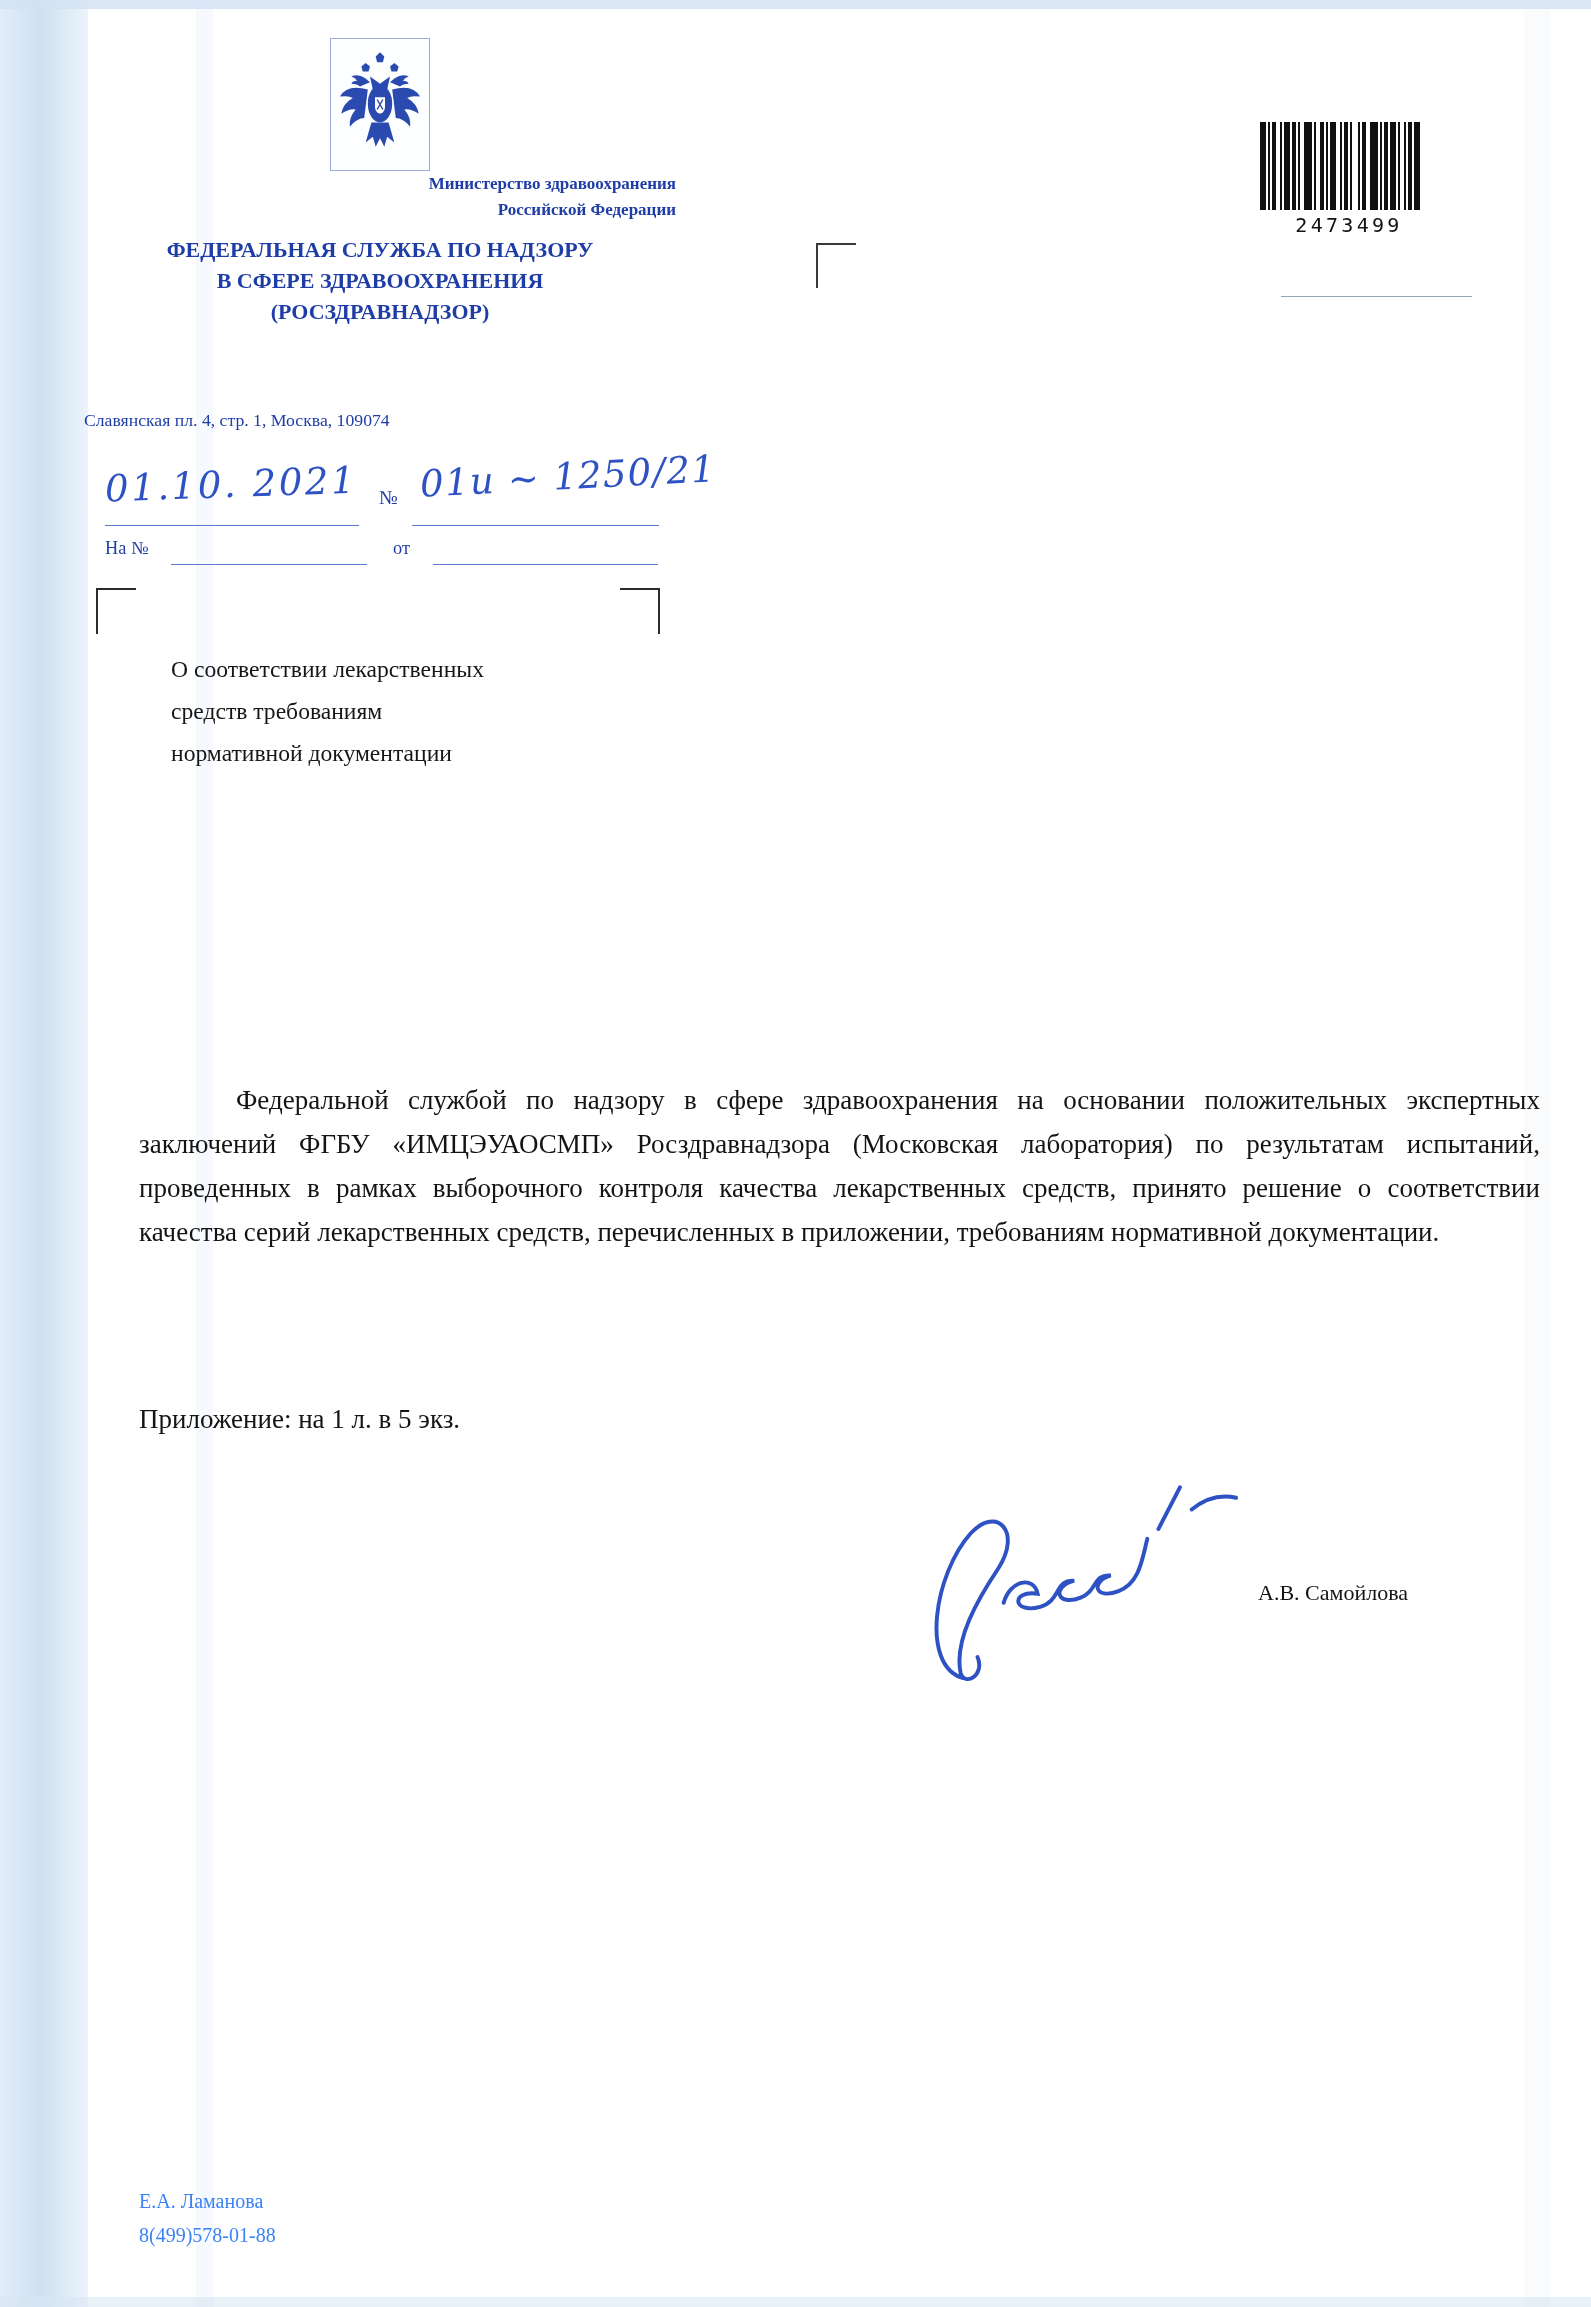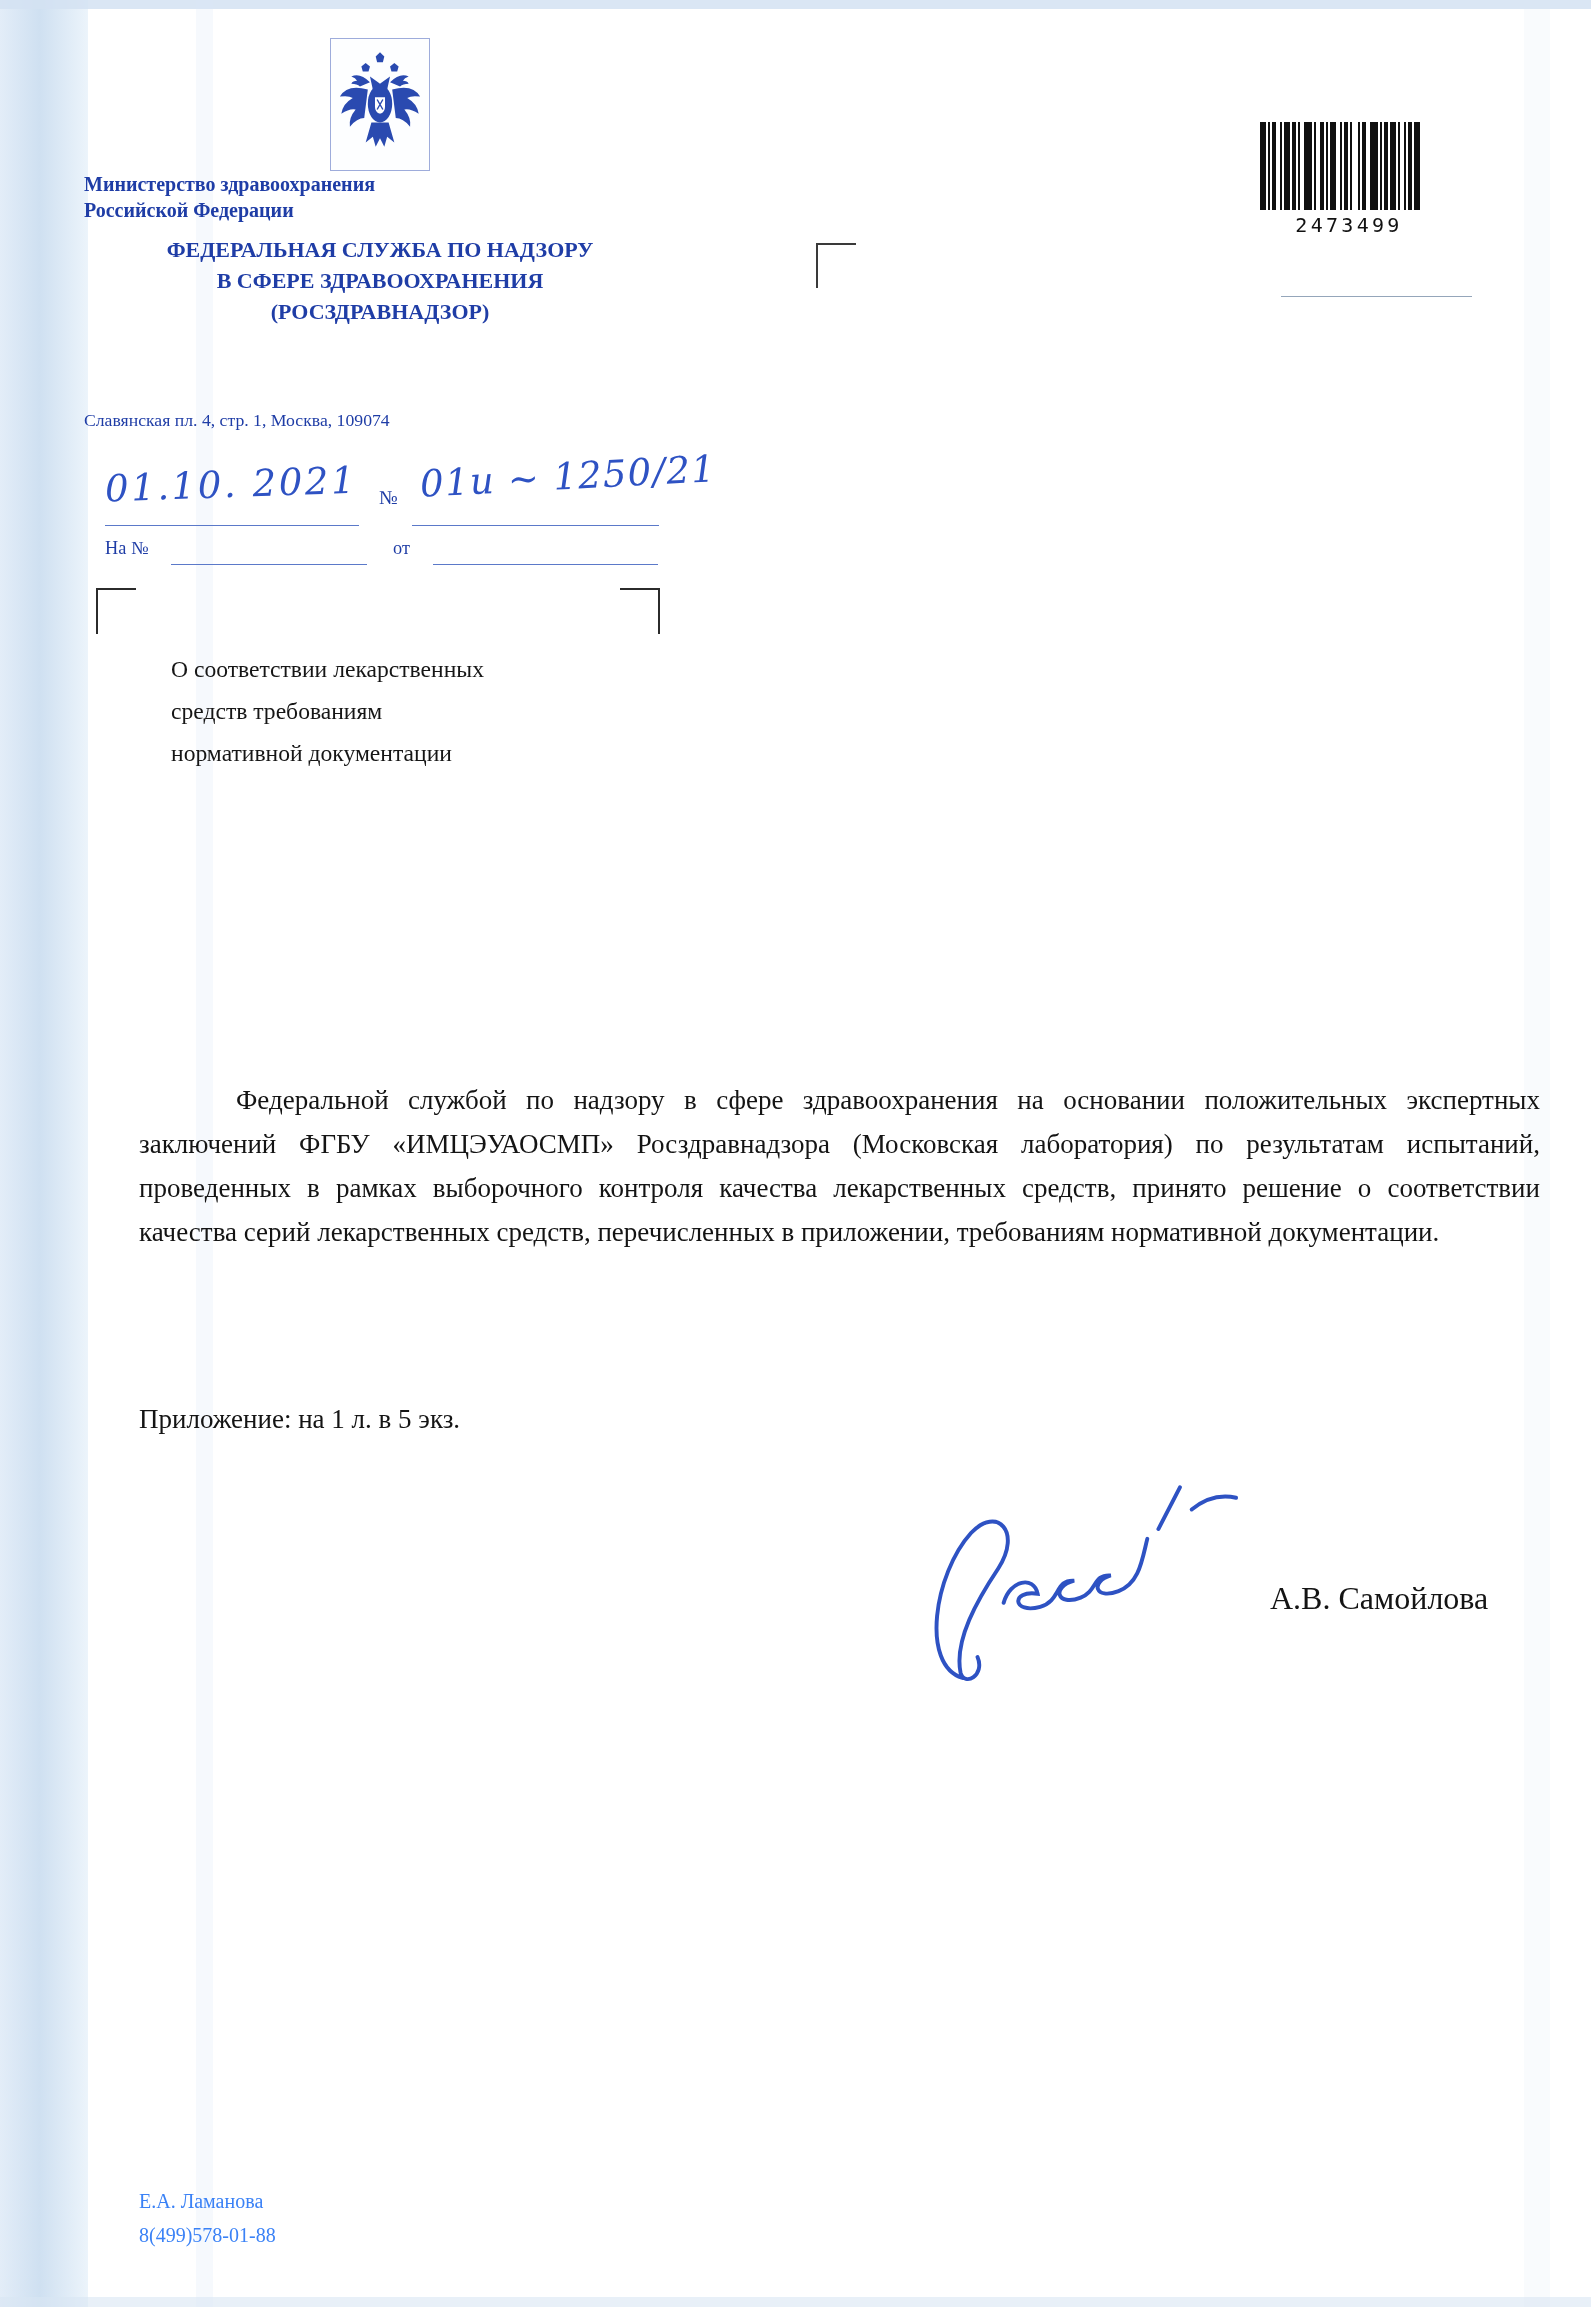--- a/index.html
+++ b/index.html
@@ -15,22 +15,22 @@
   .band-left{position:absolute;left:0;top:0;width:88px;height:100%;
     background:linear-gradient(to right,#e3edf8 0%,#cfe0f1 45%,#ecf4fb 100%);}
   .strip-top{position:absolute;left:0;top:0;width:100%;height:9.2px;background:#d3e2f2;opacity:.85;}
   .strip-bottom{position:absolute;left:0;bottom:0;width:100%;height:10.5px;background:#d8e6f4;opacity:.6;}
   .streak{position:absolute;top:0;height:100%;background:#dce9f6;opacity:.25;}
 
   
   .blue{color:#1f3da6;}
   .emblem-box{position:absolute;left:330px;top:38px;width:98px;height:131px;
     border:1.3px solid rgba(42,74,176,.45);display:flex;align-items:center;justify-content:center;background:#fdfeff;}
-  .ministry{position:absolute;left:84px;top:171px;width:592px;text-align:left;
-    font-weight:bold;font-size:20px;line-height:26px;white-space:pre-line;}
+  .ministry{position:absolute;left:84px;top:171px;width:592px;text-align:right;
+    font-weight:bold;font-size:17px;line-height:26px;white-space:pre-line;}
   .service{position:absolute;left:84px;top:234px;width:592px;text-align:center;
     font-weight:bold;font-size:22px;line-height:31px;white-space:pre-line;}
   .position-title{position:absolute;left:84px;top:355px;width:592px;text-align:center;
     font-weight:bold;font-size:21px;letter-spacing:1.3px;}
   .contact{position:absolute;left:84px;top:408px;width:592px;
     font-size:17.7px;line-height:25.5px;}
 
   
   .hw{font-family:"DejaVu Serif", serif;font-style:italic;color:#2e52c3;}
   .hw-date{position:absolute;left:105px;top:463px;font-size:37px;letter-spacing:2.6px;transform:rotate(-2deg);}
@@ -62,21 +62,21 @@
   .barcode-underline{position:absolute;left:1281px;top:296px;width:191px;height:0;border-top:1.3px solid #95a6ba;}
 
   .recipient{position:absolute;left:978px;top:330px;width:432px;text-align:center;
     font-size:26px;line-height:41px;white-space:pre-line;color:#141414;}
 
   .body-paragraph{position:absolute;left:139px;top:1078px;width:1401px;
     font-size:27px;line-height:44px;text-align:justify;text-indent:97px;color:#141414;}
   .attachment{position:absolute;left:139px;top:1404px;font-size:27px;color:#141414;}
 
   .signature-svg{position:absolute;left:900px;top:1469px;width:347px;height:222px;}
-  .signer-name{position:absolute;left:1258px;top:1580px;font-size:32px;color:#141414;margin-left:12px;}
+  .signer-name{position:absolute;left:1258px;top:1580px;font-size:22px;color:#141414;}
 
   .footer{position:absolute;left:139px;top:2184px;font-size:20px;line-height:34px;color:#3b82f6;}
 </style>
 </head>
 <body>
 
 <div class="page">
 
   <div class="band-left"></div>
   <div class="strip-top"></div>

